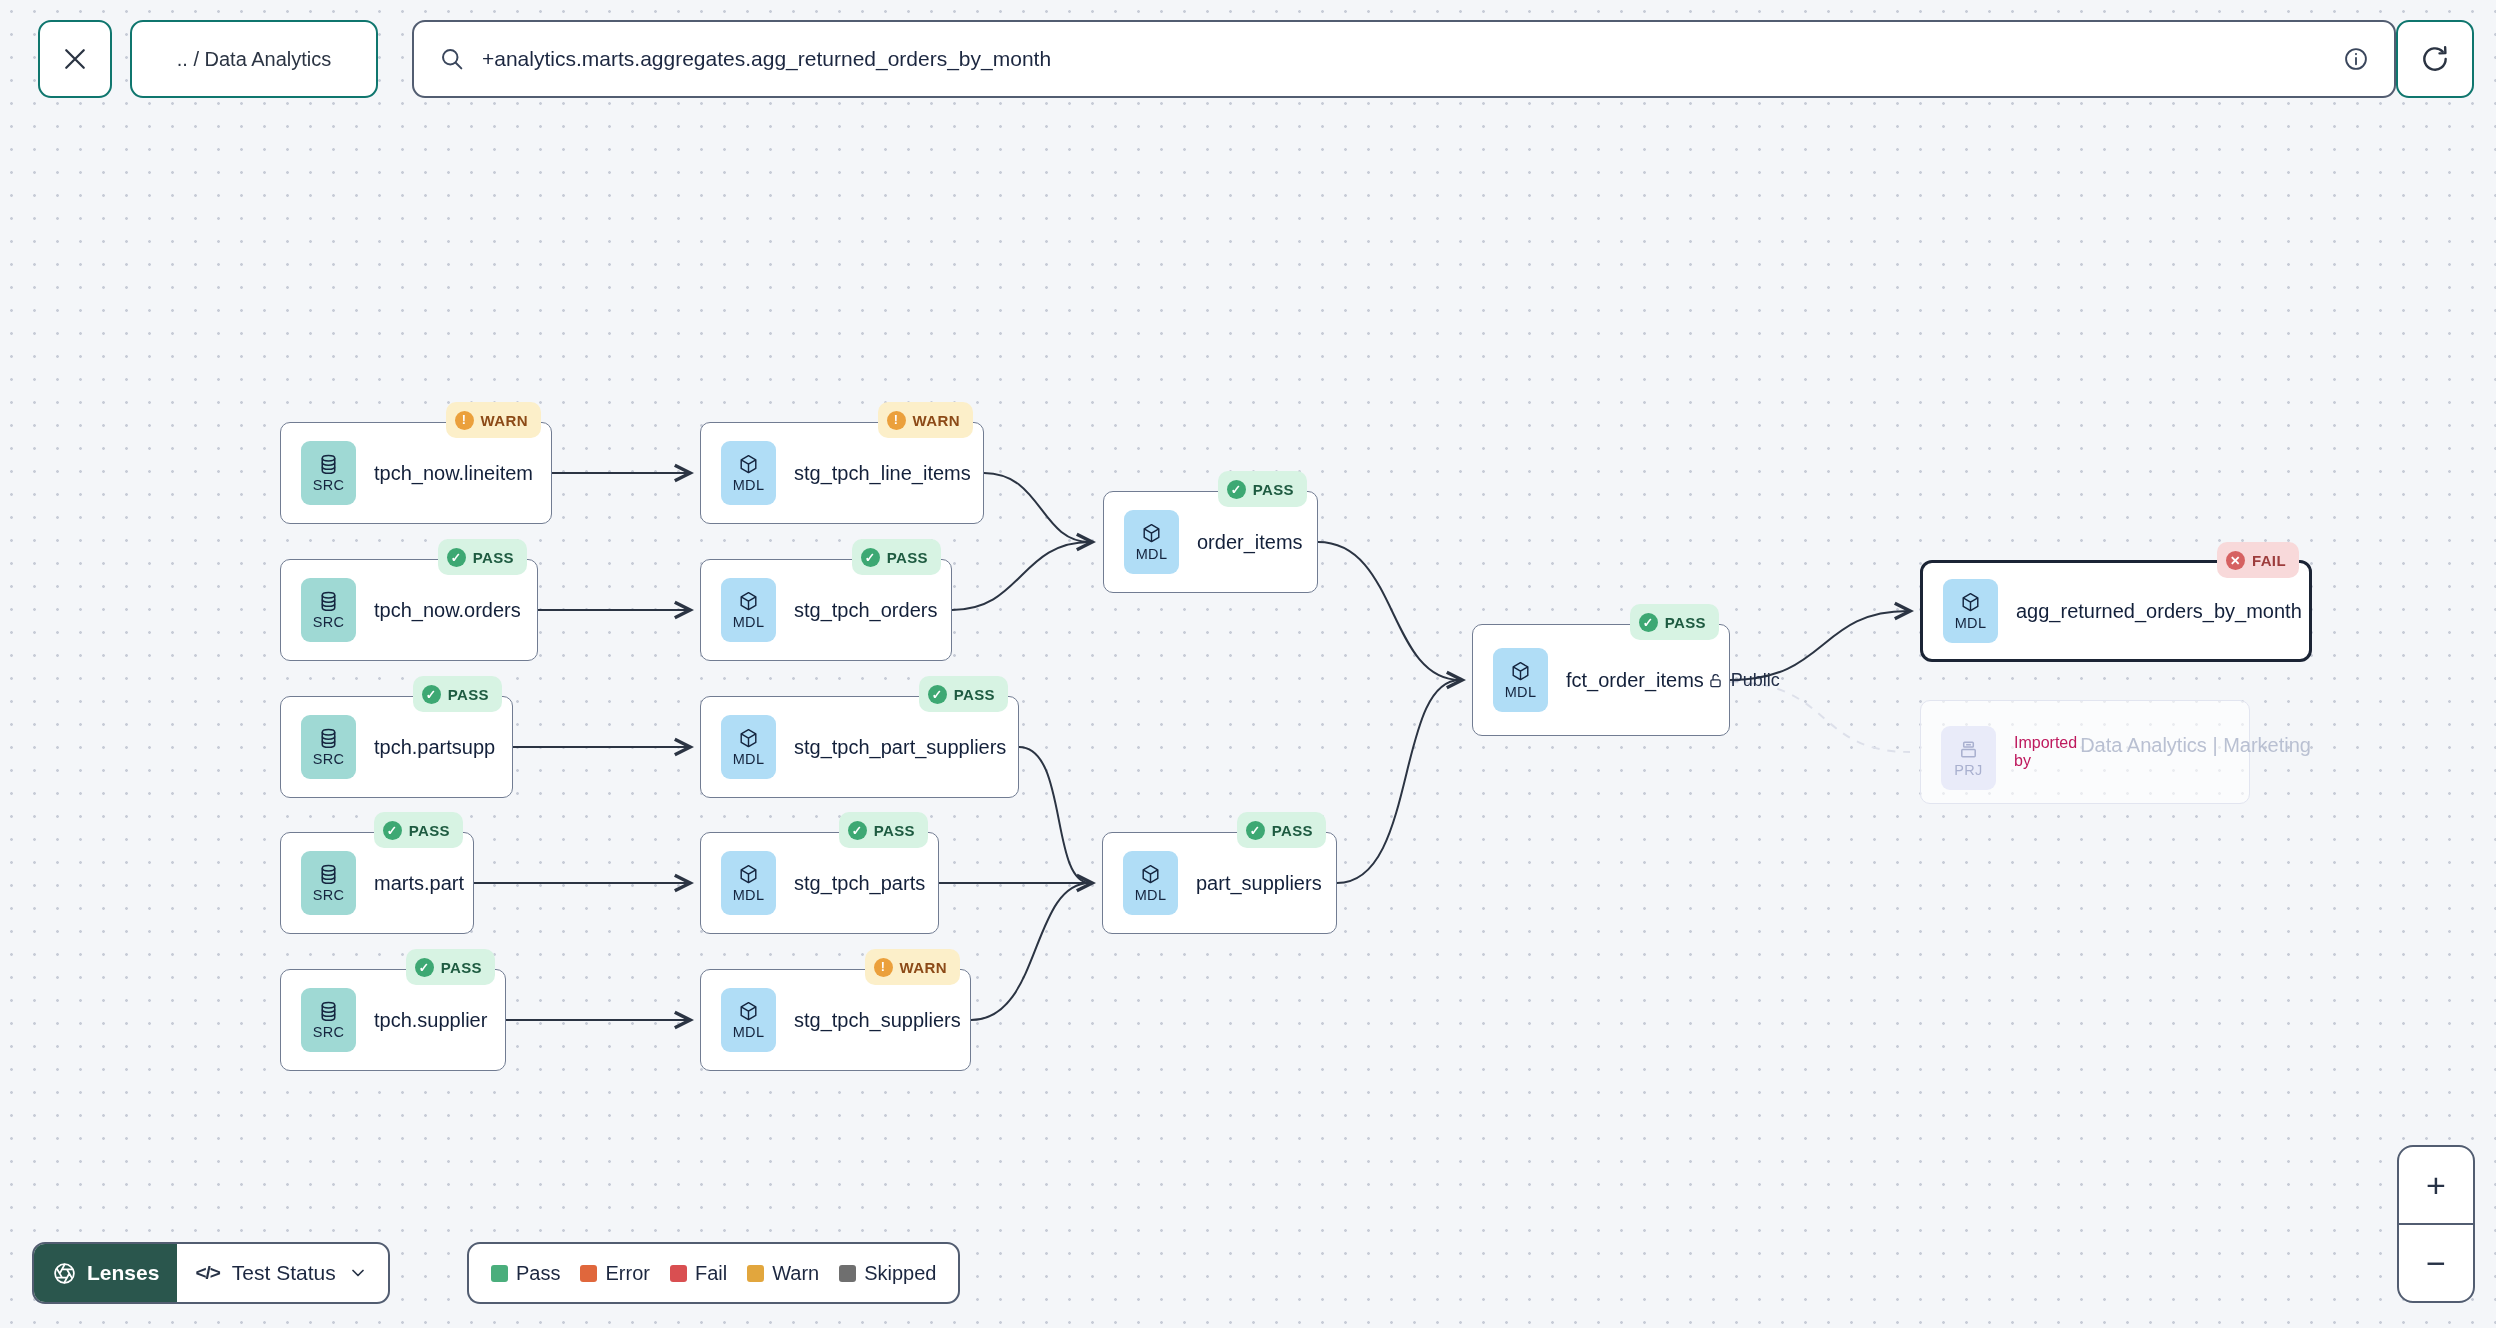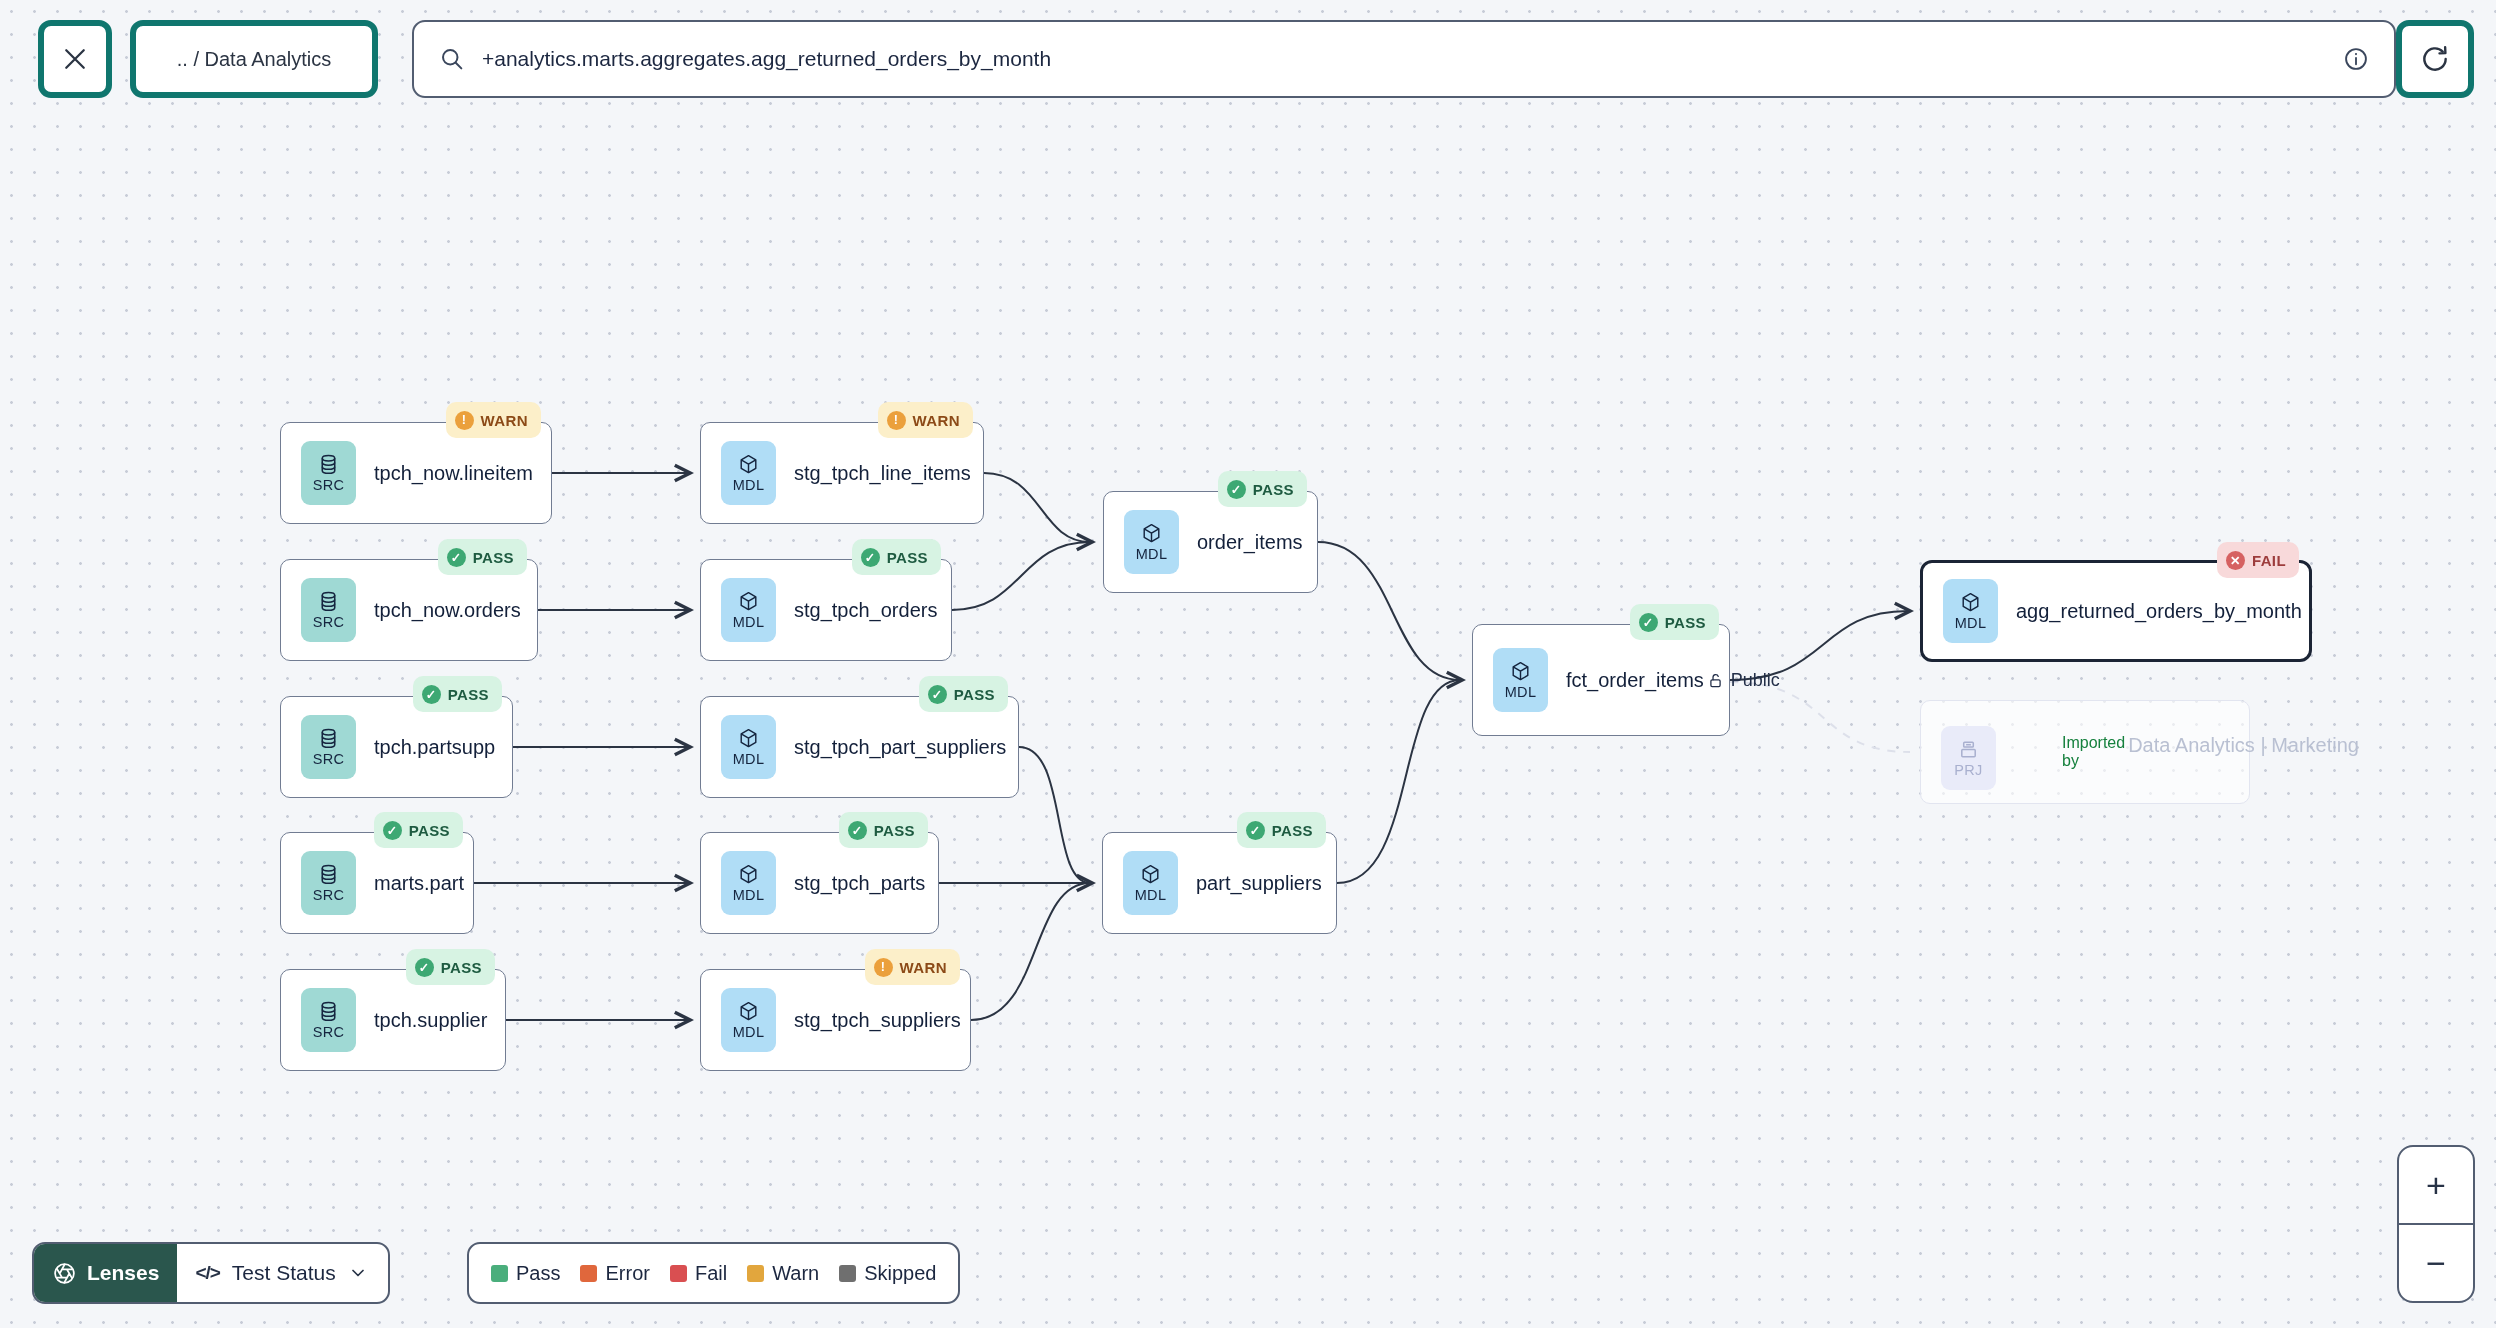--- a/index.html
+++ b/index.html
@@ -9,21 +9,21 @@
     background-color:#f4f6f9;
     background-image:radial-gradient(circle, #c7ccd7 1.3px, transparent 1.5px);
     background-size:23px 23px;
     position:relative;
     color:#1c2740;
   }
 
   
   .tbtn {
     position:absolute; top:20px; background:#fff;
-    border:6px solid #0f766e; border-radius:13px;
+    border:2px solid #0f766e; border-radius:13px;
     display:flex; align-items:center; justify-content:center;
     color:#2b3443; cursor:pointer;
   }
   .close-btn   { left:38px;  width:74px;  height:78px; }
   .crumb-btn   { left:130px; width:248px; height:78px; font-size:20px; font-weight:500; }
   .refresh-btn { left:2396px; width:78px; height:78px; }
   .search-wrap {
     position:absolute; top:20px; left:412px; width:1984px; height:78px;
     background:#fff; border:2px solid #525d71; border-radius:13px;
     display:flex; align-items:center; padding:0 24px;
@@ -55,21 +55,21 @@
   }
   .chip .kind { font-size:14.5px; letter-spacing:.3px; }
   .chip.src { background:#9fd9d4; }
   .chip.mdl { background:#b0ddf6; }
   .chip.prj { background:#e9ebf9; color:#a9b0cf;margin-top:12px; }
 
   .node .label { margin-left:18px; font-size:20px; font-weight:500; color:#13203a; white-space:nowrap; }
   .node .text-stack { margin-left:18px; display:flex; flex-direction:row; gap:3px; }
   .node .text-stack .label { margin-left:0; }
   .access-row { display:flex; align-items:center; gap:7px; font-size:18px; color:#222e48; }
-  .faded .title { font-size:16px; color:#15803d;margin-left:48px; }
+  .faded .title { font-size:16px; color:#be185d; }
   .faded .label { font-size:20px; color:#b9c0d2; font-weight:500; }
 
   .badge {
     position:absolute; top:-21px; right:10px; height:36px;
     border-radius:10px; padding:0 13px 0 9px;
     display:flex; align-items:center; gap:7px;
     font-size:15px; font-weight:700; letter-spacing:.4px;
   }
   .badge .dot {
     width:19px; height:19px; border-radius:50%;

